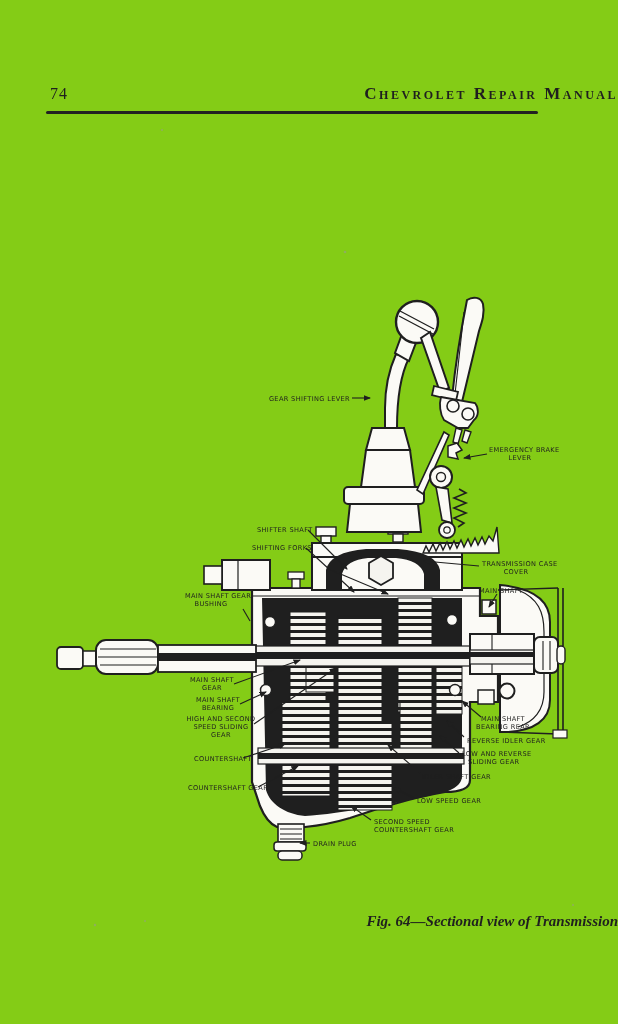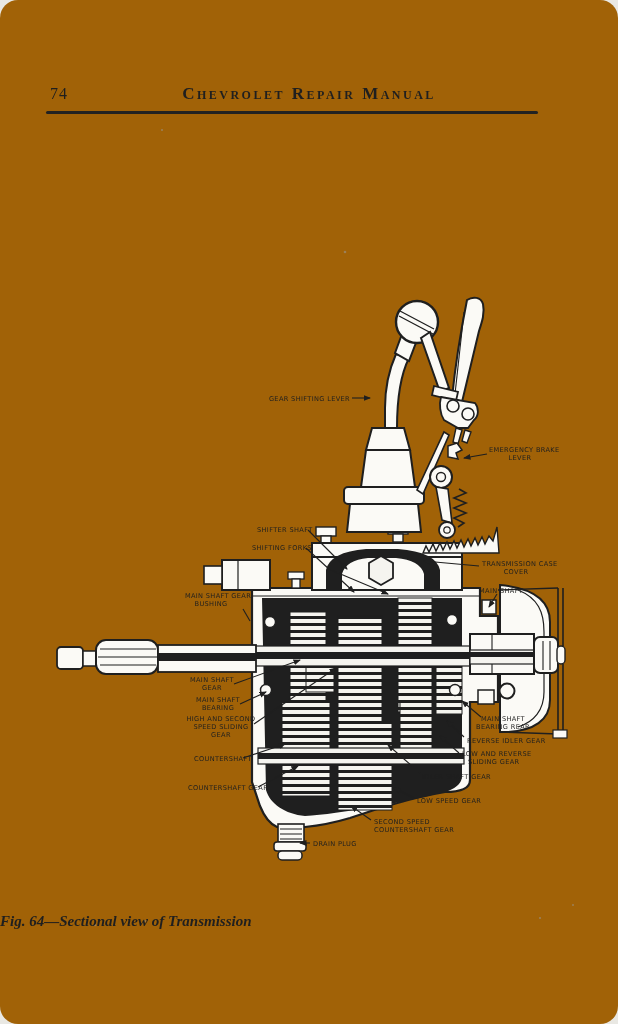--- a/index.html
+++ b/index.html
@@ -1,29 +1,29 @@
 <!DOCTYPE html>
 <html><head>
 <meta charset="utf-8">
 <style>
   html,body{margin:0;padding:0;}
   body{width:618px;height:1024px;position:relative;background:#e9e8e3;
        font-family:"Liberation Serif", serif;color:#1f1f1f;}
-  .page{position:absolute;inset:0;background:#a16207;overflow:hidden;border-radius:18px;}
+  .page{position:absolute;inset:0;background:#84cc16;overflow:hidden;}
   .hdr-num{position:absolute;left:50px;top:85px;font-size:16px;letter-spacing:1px;}
-  .hdr-title{position:absolute;left:0;right:0;top:84px;text-align:center;
+  .hdr-title{position:absolute;left:0;right:0;top:84px;text-align:right;
              font-variant:small-caps;font-weight:600;font-size:17px;letter-spacing:2.5px;}
   .hdr-rule{position:absolute;left:46px;top:111px;width:492px;height:3px;background:#222;border-radius:2px;}
   .sec-title{position:absolute;left:0;right:0;top:131px;margin:0;text-align:center;
              font-size:22px;font-weight:bold;letter-spacing:.5px;}
   .body-line{position:absolute;left:68px;margin:0;font-size:17px;letter-spacing:.2px;}
   .body-line.l1{top:189px;}
   .body-line.l2{top:212px;}
   svg.diagram{position:absolute;left:0;top:0;width:618px;height:1024px;}
-  .caption{position:absolute;left:0;right:0;top:912px;text-align:left;
+  .caption{position:absolute;left:0;right:0;top:912px;text-align:right;
            font-style:italic;font-weight:bold;font-size:15px;line-height:18px;}
   
   .ink{stroke:#1f1f1f;}
   text.lbl{font-family:"DejaVu Sans", sans-serif;font-size:6.6px;letter-spacing:.35px;
            fill:#1f1f1f;stroke:none;}
 </style>
 </head>
 <body>
 
 <div class="page">

